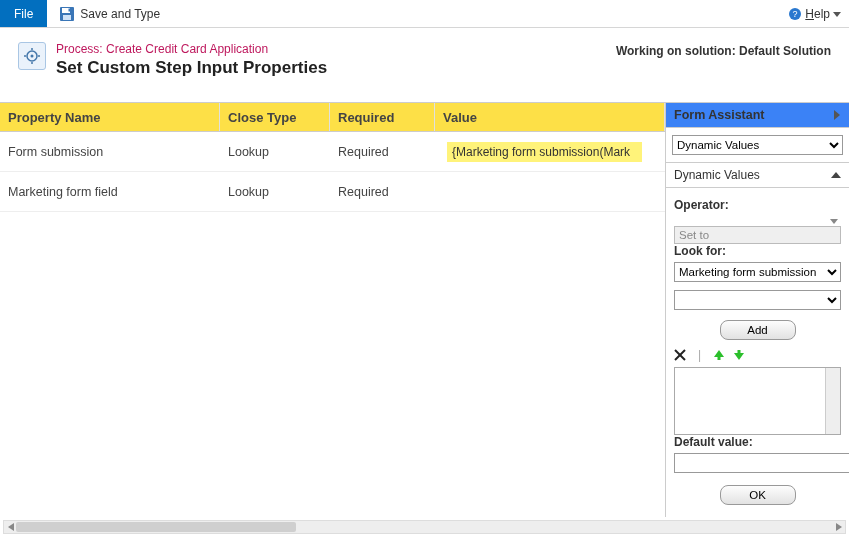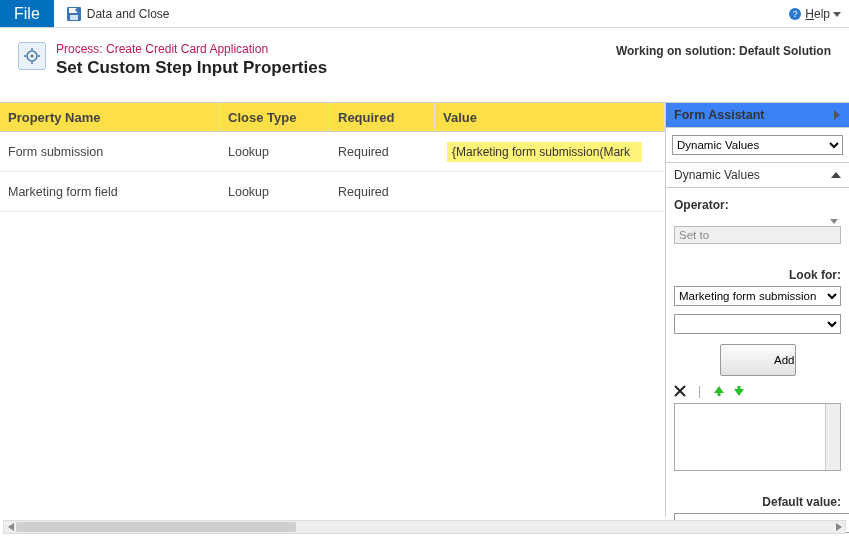--- a/index.html
+++ b/index.html
@@ -1,19 +1,19 @@
 <!DOCTYPE html>
 <html><head>
 <meta charset="utf-8">
 <style>
   * { box-sizing: border-box; margin: 0; padding: 0; font-family: "Segoe UI", Tahoma, Arial, sans-serif; }
   body { width: 849px; height: 537px; background: #fff; font-size: 12px; color: #333; overflow: hidden; position: relative; }
   
   .topbar { height: 28px; border-bottom: 1px solid #d6d6d6; display: flex; align-items: center; padding: 0 8px 0 0; }
-  .file-btn { background: #026fbf; color: #fff; height: 100%; padding: 0 14px; display: flex; align-items: center; font-size: 16px; cursor: pointer; }
+  .file-btn { background: #026fbf; color: #fff; height: 100%; padding: 0 14px; display: flex; align-items: center; font-size: 12px; cursor: pointer; }
   .save-close { display: flex; align-items: center; margin-left: 12px; cursor: pointer; }
   .save-close svg { margin-right: 5px; }
   .help-link { margin-left: auto; display: flex; align-items: center; cursor: pointer; }
   .help-link u { text-decoration: underline; }
   .help-link svg.qmark { margin-right: 3px; }
   .help-link svg.caret { margin-left: 3px; }
 
   .header-area { padding: 14px 18px 6px 18px; display:flex; }
   .header-icon { width: 28px; height: 28px; border:1px solid #a9c6e4; background:#eaf2fb; display:flex; align-items:center; justify-content:center; margin-right:10px; border-radius:3px; }
   .process-line { font-size: 12px; color:#be185d; }
@@ -45,23 +45,23 @@
 
   
   .fa-header { height:26px; border-bottom:1px solid #ccc; border-top:1px solid #ccc; display:flex; align-items:center; padding:0 8px; font-weight:bold; font-size:12.5px; background:#3b82f6; }
   .fa-header svg { margin-left:auto; }
   .fa-select { width:100%; border:1px solid #999; height:20px; font-size:11.5px; margin:4px 0; background:#fff;}
   .fa-section { border-bottom:1px solid #ccc; padding:3px 6px; }
   .fa-dyn { display:flex; align-items:center; font-size:12px; cursor:pointer; padding:5px 8px; border-bottom:1px solid #ccc;}
   .fa-dyn svg { margin-left:auto; }
   .fa-body { padding:6px 8px; }
   .fa-label { font-weight:bold; font-size:12px; margin-top:4px; }
-  .fa-label2 { font-weight:bold; font-size:12px; margin-top:24px;text-align:right; }
+  .fa-label2 { font-weight:bold; font-size:12px; margin-top:0; }
   .fa-input-disabled { width:100%; border:1px solid #bbb; background:#efefef; height:18px; color:#888; padding:0 4px; font-size:11.5px; margin-top:14px;}
-  .fa-btn { display:block; margin:6px auto 2px auto; width:76px; height:32px; border:1px solid #999; background:linear-gradient(#fdfdfd,#e2e2e2); font-size:11.5px; cursor:pointer; border-radius:2px;text-align:right;}
+  .fa-btn { display:block; margin:6px auto 2px auto; width:76px; height:20px; border:1px solid #999; background:linear-gradient(#fdfdfd,#e2e2e2); font-size:11.5px; cursor:pointer; border-radius:8px;}
   .fa-actions { display:flex; align-items:center; gap:8px; margin-top:8px; }
   .fa-list { border:1px solid #aaa; height:68px; margin-top:5px; position:relative; background:#fff;}
   .fa-list::after{ content:""; position:absolute; right:0; top:0; width:14px; height:100%; background:#eee; border-left:1px solid #ccc;}
   .fa-list .thumb{ position:absolute; right:1px; top:1px; width:12px; height:12px; background:#ccc;}
   .fa-default-row { display:flex; margin-top:4px; }
   .fa-default-input { flex:1; border:1px solid #999; height:20px; }
 
   
   .hscroll { position:absolute; left:3px; right:3px; bottom:3px; height:14px; background:#eee; border:1px solid #ddd; }
   .hscroll .hthumb { position:absolute; left:12px; top:1px; height:10px; width:280px; background:#cfcfcf; border-radius:2px; }
@@ -77,21 +77,21 @@
   <div class="file-btn">
     <span>File</span>
   </div>
   <div class="save-close">
     <svg width="16" height="16" viewBox="0 0 16 16">
       <rect x="1" y="1" width="14" height="14" fill="#3a76b7" rx="1"></rect>
       <rect x="3" y="2" width="8" height="5" fill="#fff"></rect>
       <rect x="4" y="9" width="8" height="5" fill="#cfe2f7"></rect>
       <rect x="9.5" y="2.5" width="1.5" height="3" fill="#3a76b7"></rect>
     </svg>
-    <span>Data and Close</span>
+    <span>Save and Type</span>
   </div>
   <div class="help-link">
     <svg class="qmark" width="14" height="14" viewBox="0 0 14 14">
       <circle cx="7" cy="7" r="6" fill="#2a78cf"></circle>
       <text x="7" y="10" text-anchor="middle" font-size="9" fill="#fff" font-family="Arial">?</text>
     </svg>
     <span><u>H</u>elp</span>
     <svg class="caret" width="8" height="8">
         <polygon points="0,2 8,2 4,7" fill="#555"></polygon>
       </svg>
@@ -206,21 +206,21 @@
       <div class="fa-list">
           <div class="thumb"></div>
         </div>
 
       <div class="fa-label2">Default value:</div>
       <div class="fa-default-row">
         <input class="fa-default-input" style="">
 
       </div>
 
-      <button class="fa-btn" style="margin-top:20px;font-family:Liberation Mono, monospace;">OK</button>
+      <button class="fa-btn" style="margin-top:12px;">OK</button>
     </div>
   </div>
 </div>
 
 <div class="hscroll">
   <div class="harrow hl">
       <svg width="7" height="8">
         <polygon points="6,0 0,4 6,8" fill="#888"></polygon>
       </svg>
     </div>

